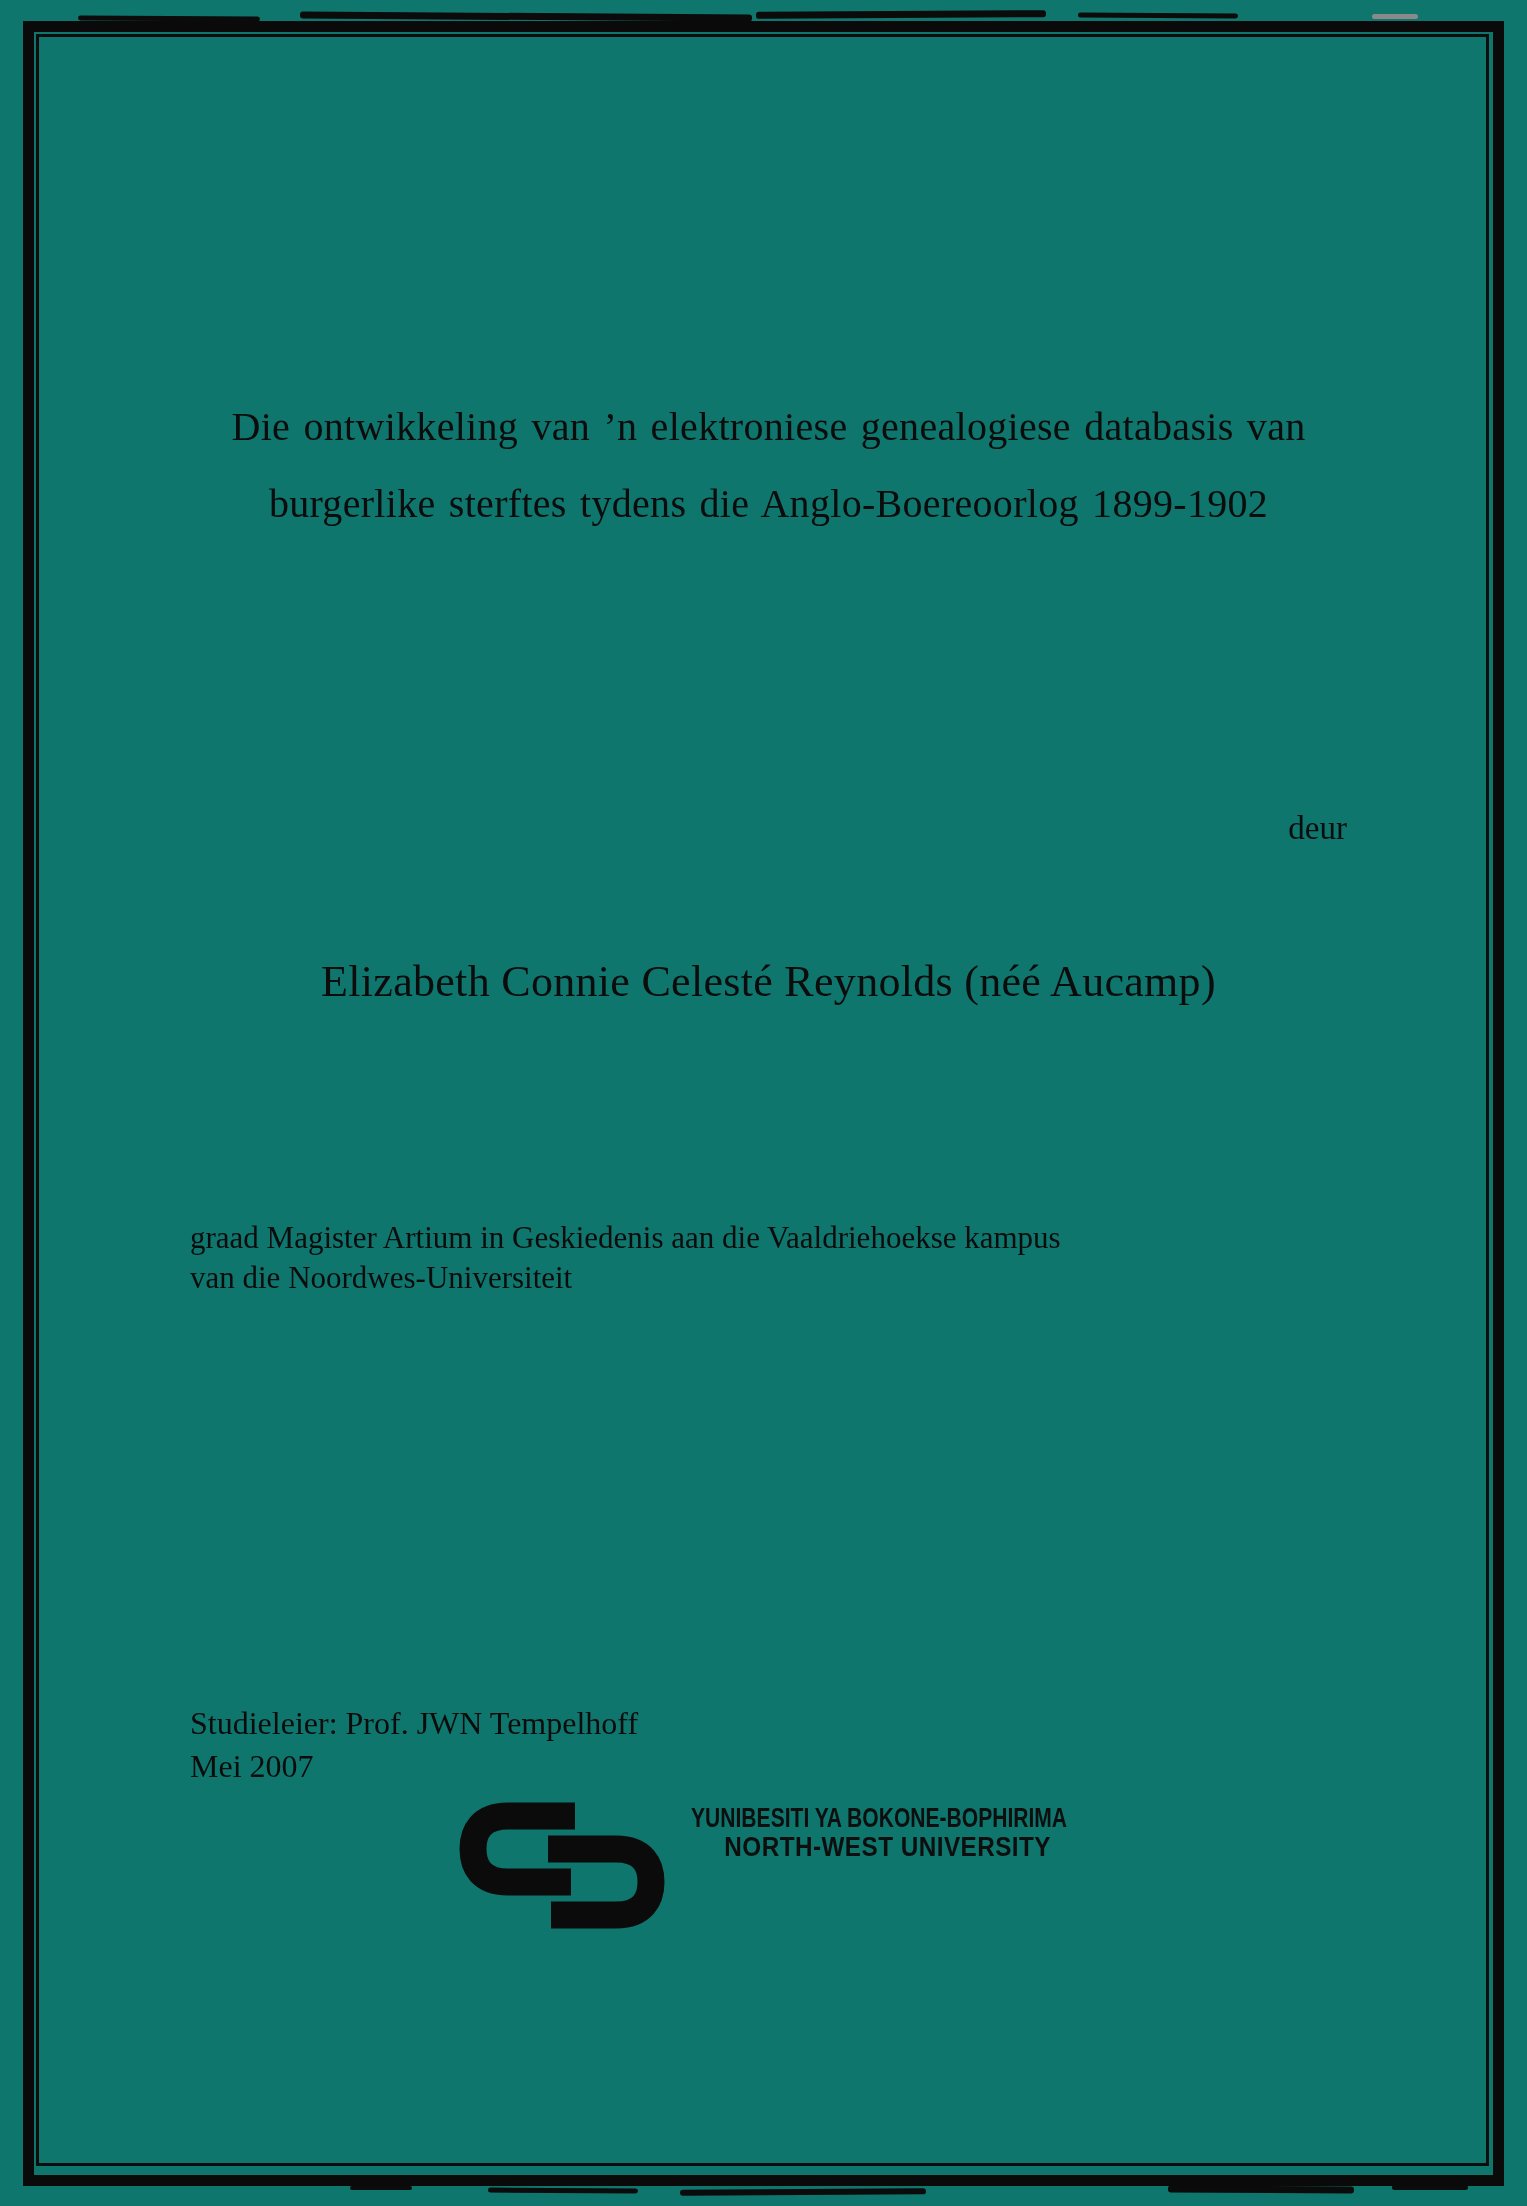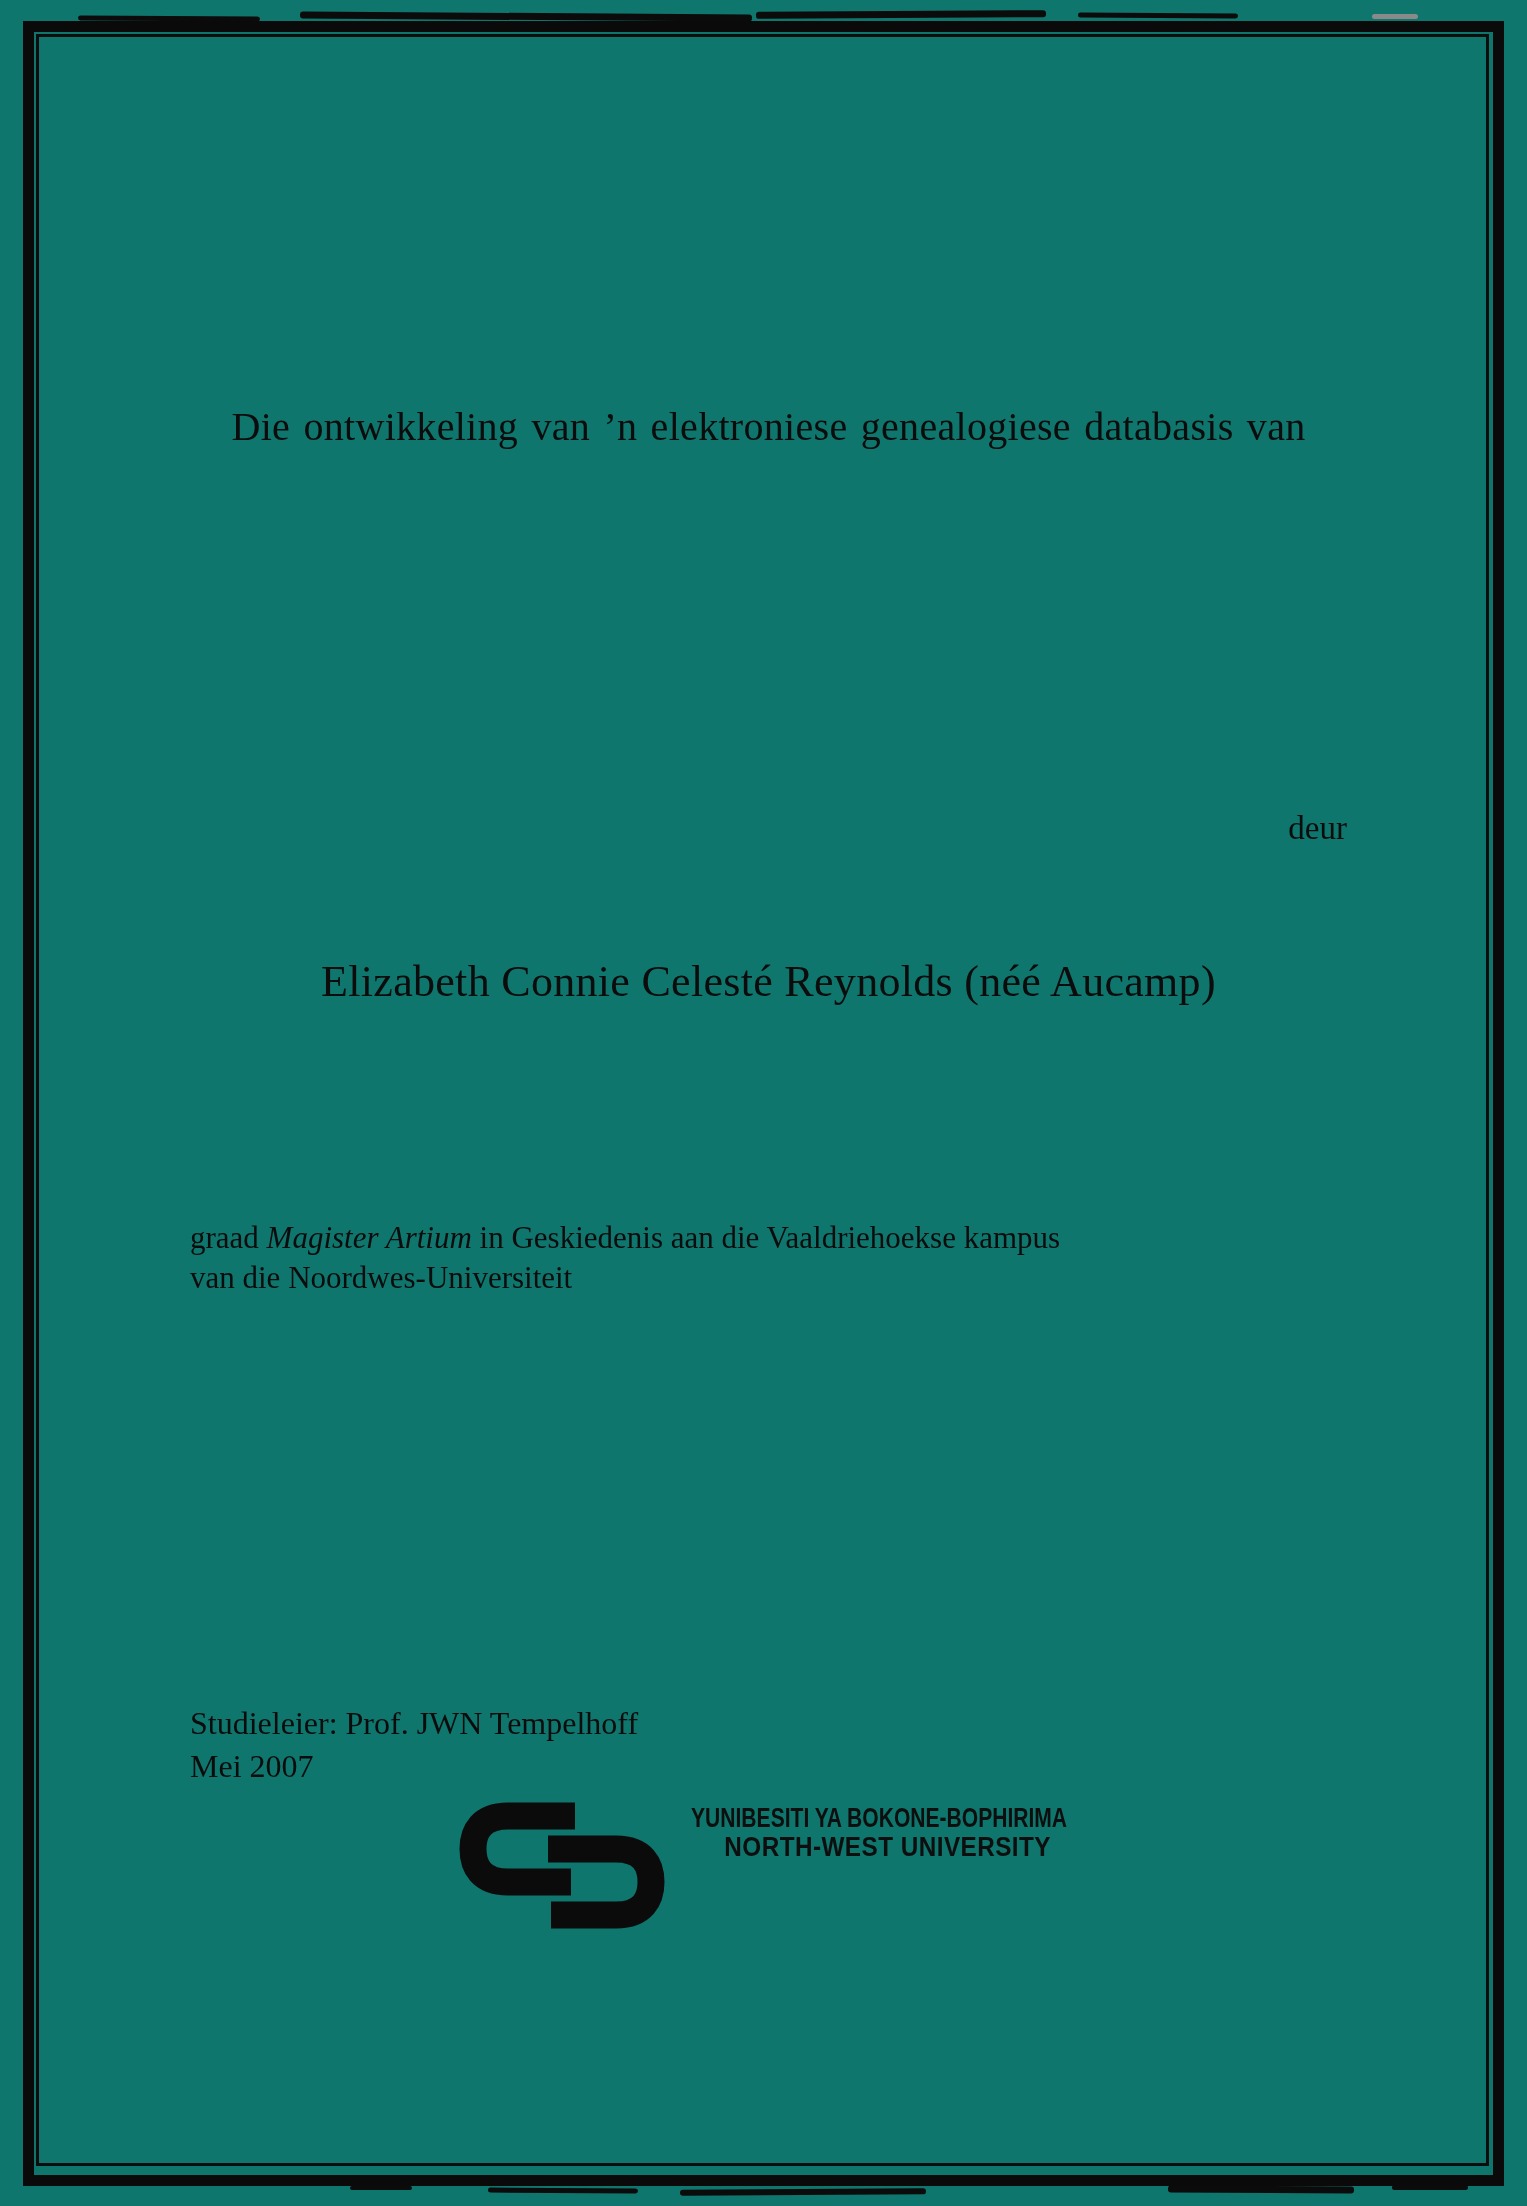--- a/index.html
+++ b/index.html
@@ -44,21 +44,21 @@
   }
   .author{
     position:absolute;left:190px;top:958px;width:1157px;
     font-size:44px;line-height:47px;text-align:center;letter-spacing:.3px;
   }
   .statement{
     position:absolute;left:190px;top:1218px;width:1157px;
     font-size:31px;line-height:40px;
   }
   .statement .just{text-align:justify;text-align-last:justify;}
-  .statement .ital{font-style:italic;}
+  .statement .ital{}
   .supervisor{
     position:absolute;left:190px;top:1702px;width:1157px;
     font-size:32px;line-height:43px;
   }
   
   .logo-mark{position:absolute;left:459px;top:1799px;}
   .logo-text{
     position:absolute;left:585px;top:1804px;width:466px;
     font-family:"Liberation Sans", sans-serif;font-weight:700;
     font-size:27px;line-height:29px;text-align:right;color:#0e0e0e;
@@ -84,20 +84,21 @@
   <div class="artifact b2"></div>
   <div class="artifact b3"></div>
   <div class="artifact b4"></div>
   <div class="artifact b5"></div>
 
   <div class="frame-outer"></div>
   <div class="frame-inner"></div>
 
   <div class="title">
     <div>Die ontwikkeling van ’n elektroniese genealogiese databasis van</div>
+    <div>burgerlike sterftes tydens die Anglo-Boereoorlog 1899-1902</div>
   </div>
 
   <div class="byline">deur</div>
 
   <div class="author">Elizabeth Connie Celesté Reynolds (néé Aucamp)</div>
 
   <div class="statement">
     <div><span>graad </span><span class="ital">Magister Artium</span><span> in Geskiedenis aan die Vaaldriehoekse kampus</span></div>
     <div>van die Noordwes-Universiteit</div>
   </div>

